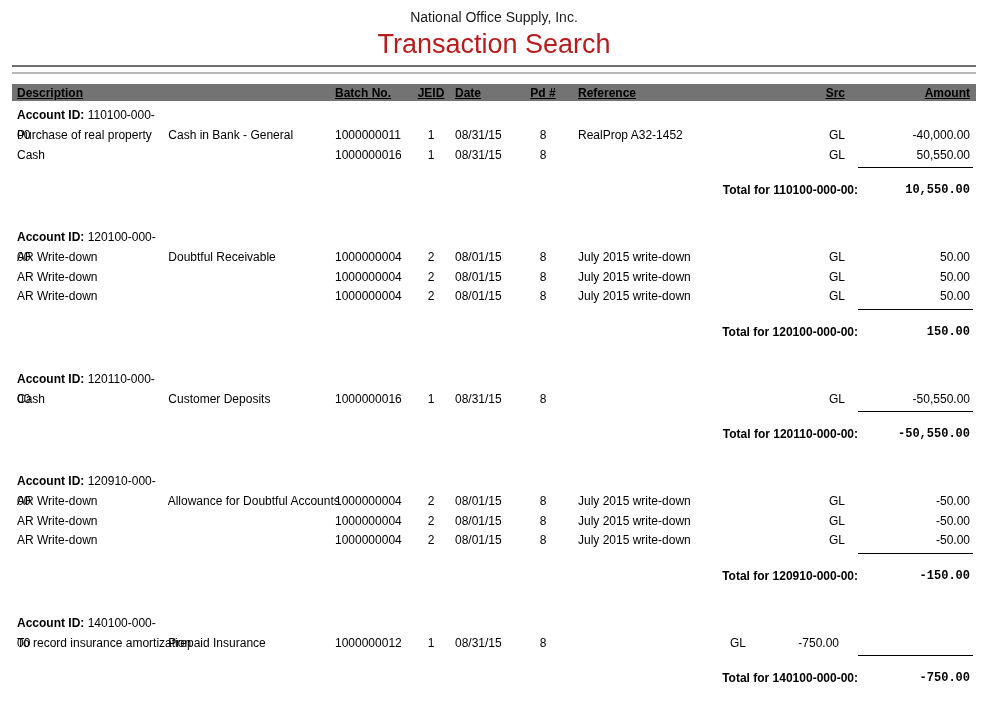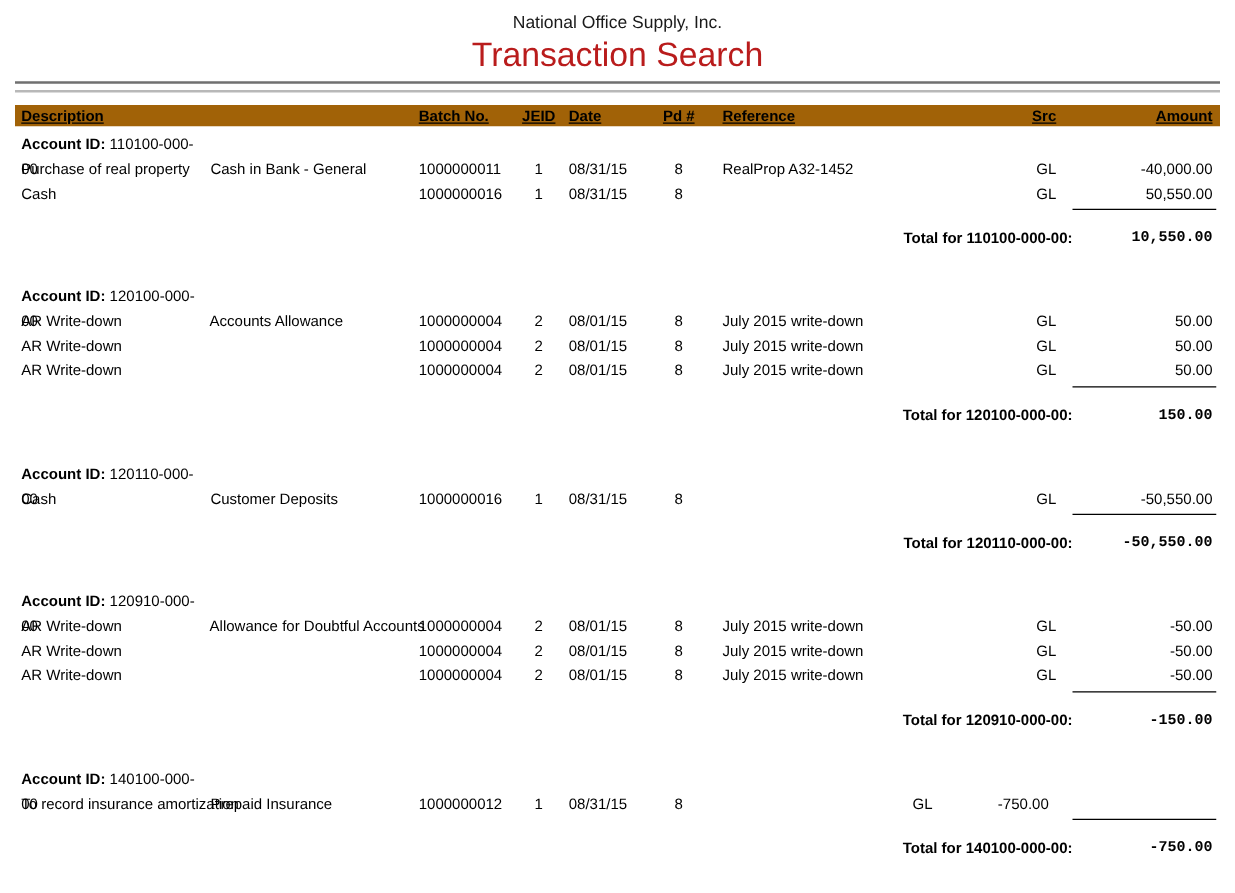--- a/index.html
+++ b/index.html
@@ -44,21 +44,21 @@
   .ar{text-align:right}
   .c-desc{padding-left:5px;}
   .c-date{padding-left:5px;}
   .c-ref{padding-left:12px;}
   .c-amt{padding-right:6px;}
   
   .col-header{
     margin-top:10px;
     height:17px;
     align-items:center;
-    background:#a16207;
+    background:#737373;
     font-size:12px;
     font-weight:bold;
   }
   .col-header .hl{text-decoration:underline;cursor:pointer;}
   
   .sec{margin-top:27px;}
   .sec:first-child{margin-top:4px;}
   .account-row{
     padding-left:5px;
     height:20px;
@@ -152,21 +152,21 @@
       </div>
       <div class="total-row">
         <span class="total-label">Total for 110100-000-00:</span>
         <span class="total-amount">10,550.00</span>
       </div>
     </section>
 
     <section class="sec">
       <div class="account-row">
         <span class="acct-left"><b class="acct-label">Account ID:</b> <span>120100-000-00</span></span>
-        <span class="acct-name">Accounts Allowance</span>
+        <span class="acct-name">Doubtful Receivable</span>
       </div>
       <div class="rows">
     <div class="grid-row data-row">
       <span class="al c-desc">AR Write-down</span>
       <span class="al">1000000004</span>
       <span class="ac">2</span>
       <span class="al c-date">08/01/15</span>
       <span class="ac">8</span>
       <span class="al c-ref">July 2015 write-down</span>
       <span class="ar">GL</span>

